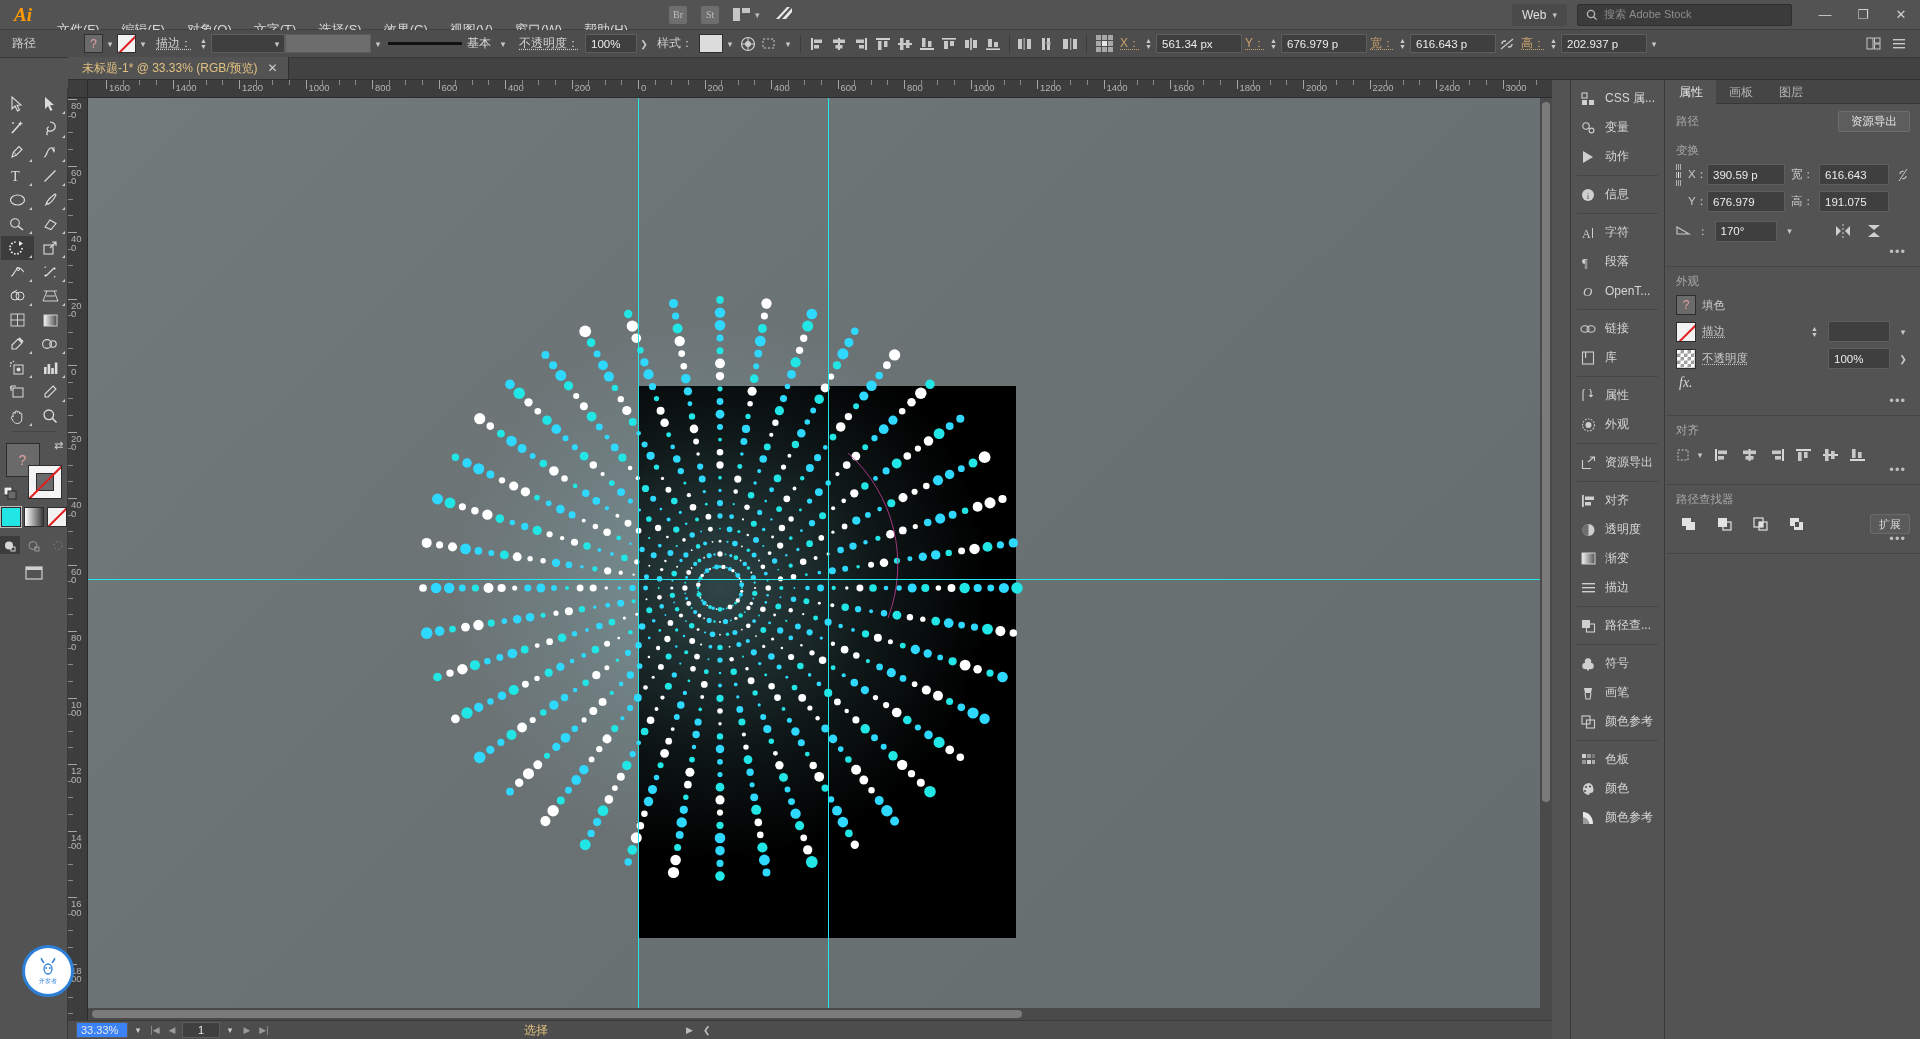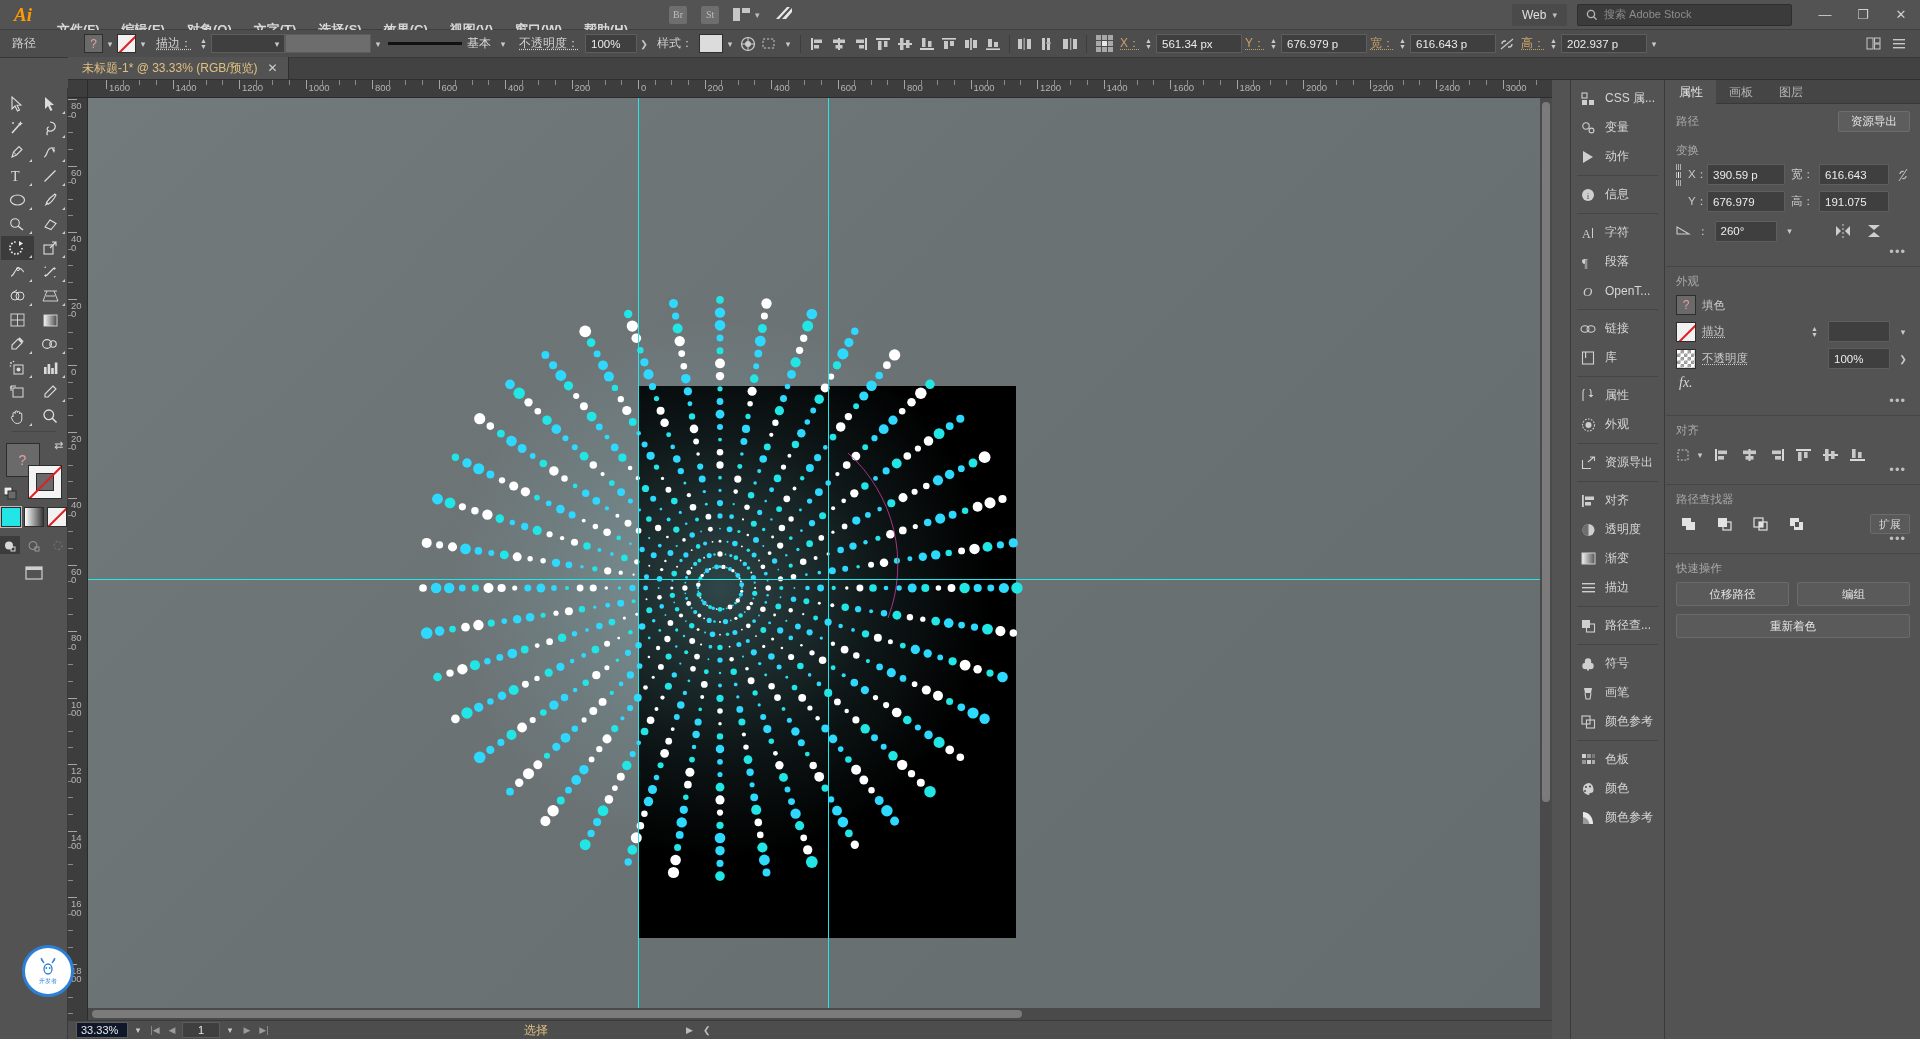--- a/index.html
+++ b/index.html
@@ -18,21 +18,21 @@
     background:#535353; display:flex; align-items:center;
     border-bottom:1px solid #3f3f3f;
   }
   .ai-logo {
     width:46px; height:30px; display:flex; align-items:center; justify-content:center;
     color:#ff9a00; font-size:19px; font-weight:bold; font-style:italic;
     font-family:"Liberation Serif", serif;
   }
   .menu-item {
     padding:16px 11px; height:30px; line-height:30px; font-size:13px; color:#d8d8d8;
-    white-space:nowrap; cursor:default;font-weight:bold;
+    white-space:nowrap; cursor:default;
   }
   .mb-icons { display:flex; align-items:center; margin-left:30px; gap:14px; }
   .sq-icon {
     width:18px; height:18px; background:#6e6e6e; border-radius:2px;
     display:flex; align-items:center; justify-content:center;
     font-size:10px; color:#bdbdbd; font-family:"Liberation Serif", serif;
   }
   .layout-icon { width:17px; height:13px; display:flex; gap:2px; }
   .layout-icon i { display:block; background:#c6c6c6; }
   .chev { font-size:9px; color:#c0c0c0; }
@@ -170,21 +170,21 @@
   .vscroll i { position:absolute; left:2px; width:8px; background:#7b7b7b; border-radius:4px; }
   .hscroll { position:absolute; left:20px; bottom:0; height:12px; width:1452px; background:#4a4a4a; }
   .hscroll i { position:absolute; top:2px; height:8px; background:#7b7b7b; border-radius:4px; }
 
   
   .statusbar {
     position:absolute; left:68px; top:1020px; width:1484px; height:19px;
     background:#4d4d4d; border-top:1px solid #3a3a3a; display:flex; align-items:center;
     padding-left:8px; gap:3px; font-size:11px; color:#d0d0d0;
   }
-  .sb-zoom { height:16px; background:#0f172a; border:1px solid #5c5c5c; width:52px;
+  .sb-zoom { height:16px; background:#3b82f6; border:1px solid #5c5c5c; width:52px;
     display:flex; align-items:center; padding:0 4px; font-size:11px; color:#e8e8e8; }
   .sb-sel { height:16px; background:#3f3f3f; border:1px solid #5c5c5c; width:38px;
     display:flex; align-items:center; justify-content:center; font-size:11px; color:#e8e8e8; }
   .sb-arrow { width:14px; text-align:center; color:#9a9a9a; font-size:9px; }
   .sb-status { margin-left:250px; font-size:12px; color:#e0c080; }
   .sb-tail { margin-left:135px; display:flex; gap:10px; color:#bdbdbd; font-size:9px; }
 
   
   .dock {
     position:absolute; left:1570px; top:80px; width:95px; height:959px;
@@ -2162,21 +2162,21 @@
               <path d="M10 10 a2.6 2.6 0 0 1-2.6 2.6 h-1" fill="none" stroke="#c4c4c4" stroke-width="1.2"></path>
               <line x1="3" y1="15" x2="11" y2="3" stroke="#c4c4c4" stroke-width="1"></line>
             </svg>
         </div>
       </div>
       <div class="prop-row" style="margin-top:2px;gap:6px">
         <span><svg width="15" height="13" viewBox="0 0 15 13">
               <path d="M1 11 L13 11 L1 4 Z" fill="none" stroke="#c9c9c9" stroke-width="1.1"></path>
             </svg></span>
         <span style="color:#c9c9c9;font-size:11.5px">：</span>
-        <span class="pfield" style="width:62px">260°</span>
+        <span class="pfield" style="width:62px">170°</span>
         <span class="mini-chev">▾</span>
         <span style="width:22px"></span>
         <span class="algn-btn">
             <svg width="16" height="14" viewBox="0 0 16 14">
               <path d="M1 2 L6 7 L1 12 Z" fill="#cfcfcf"></path>
               <path d="M15 2 L10 7 L15 12 Z" fill="#cfcfcf"></path>
               <line x1="8" y1="0" x2="8" y2="14" stroke="#cfcfcf" stroke-dasharray="2 2"></line>
             </svg>
           </span>
         <span class="algn-btn">
@@ -2308,25 +2308,15 @@
             </svg>
           </span>
         <span style="flex:1"></span>
         <span class="expand-btn">扩展</span>
       </div>
       <div class="dots">•••</div>
     </div>
 
     <div class="prop-divider"></div>
 
-    <div class="prop-sec">
-      <div class="prop-sec-title">快速操作</div>
-      <div class="qa-row">
-        <span class="qa-btn" style="flex:1">位移路径</span>
-        <span class="qa-btn" style="flex:1">编组</span>
-      </div>
-      <div class="qa-row">
-        <span class="qa-btn" style="flex:1">重新着色</span>
-      </div>
-    </div>
   </div>
 
 </div>
 
 </body></html>

